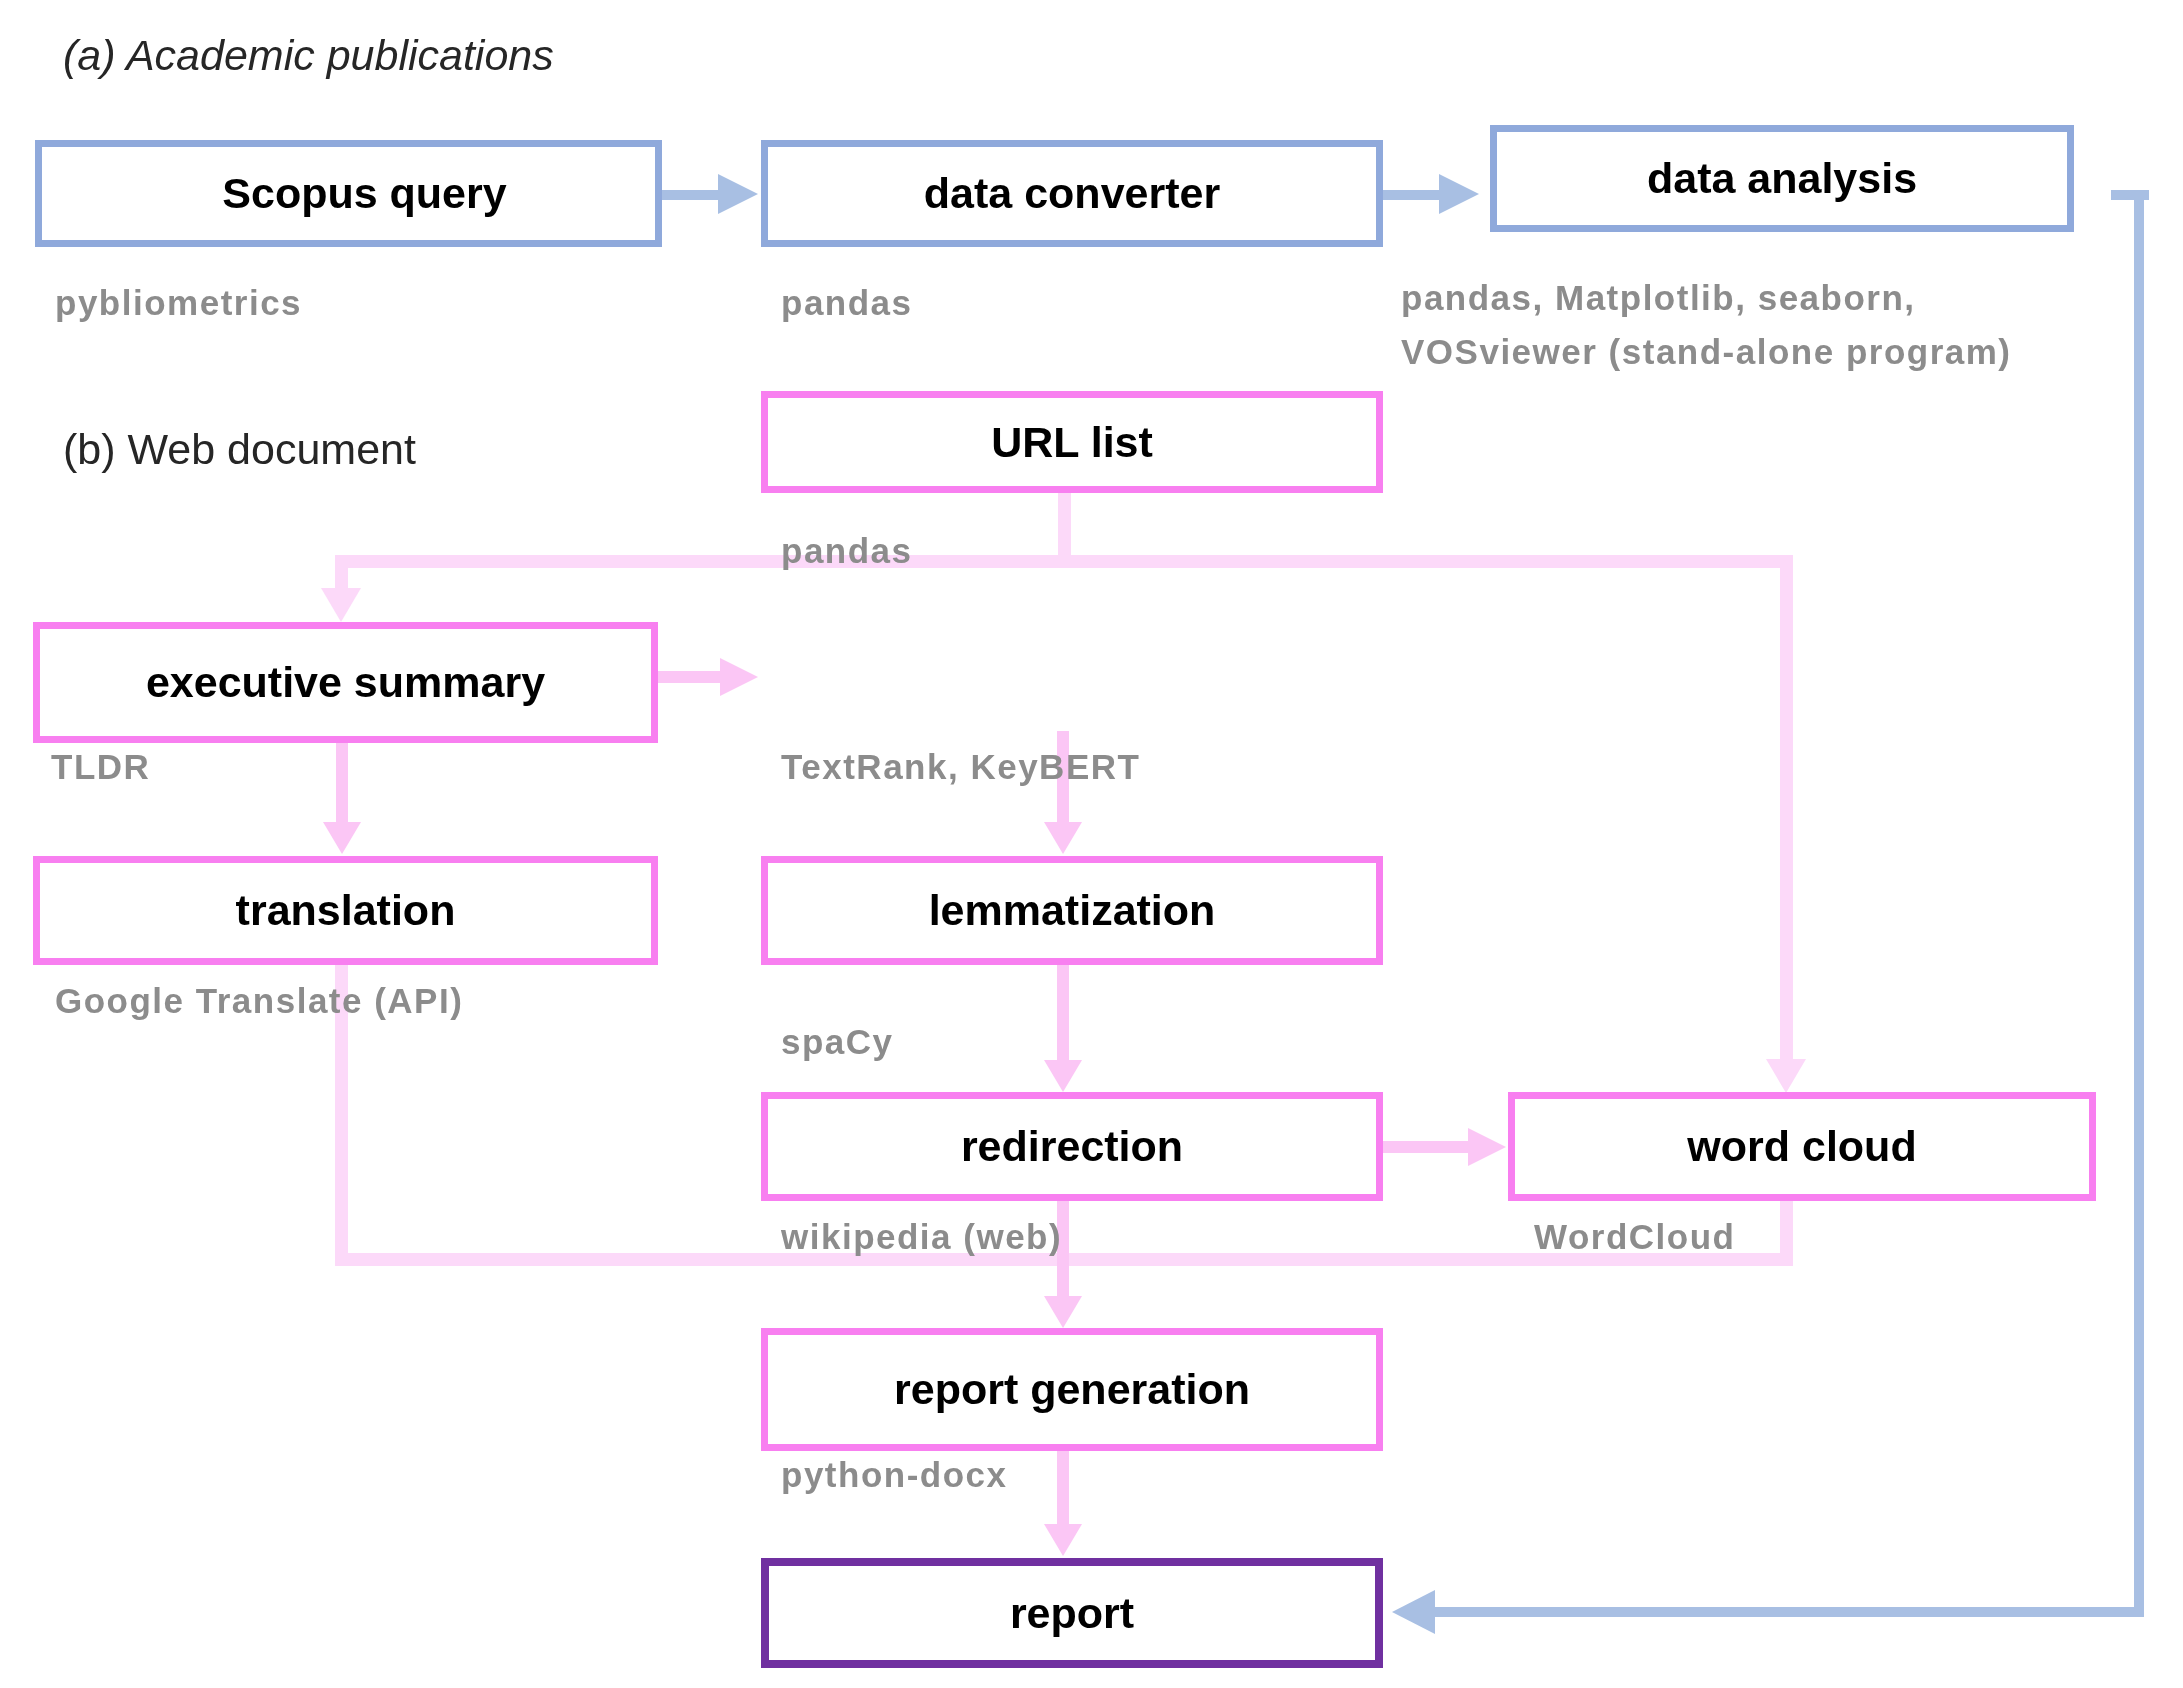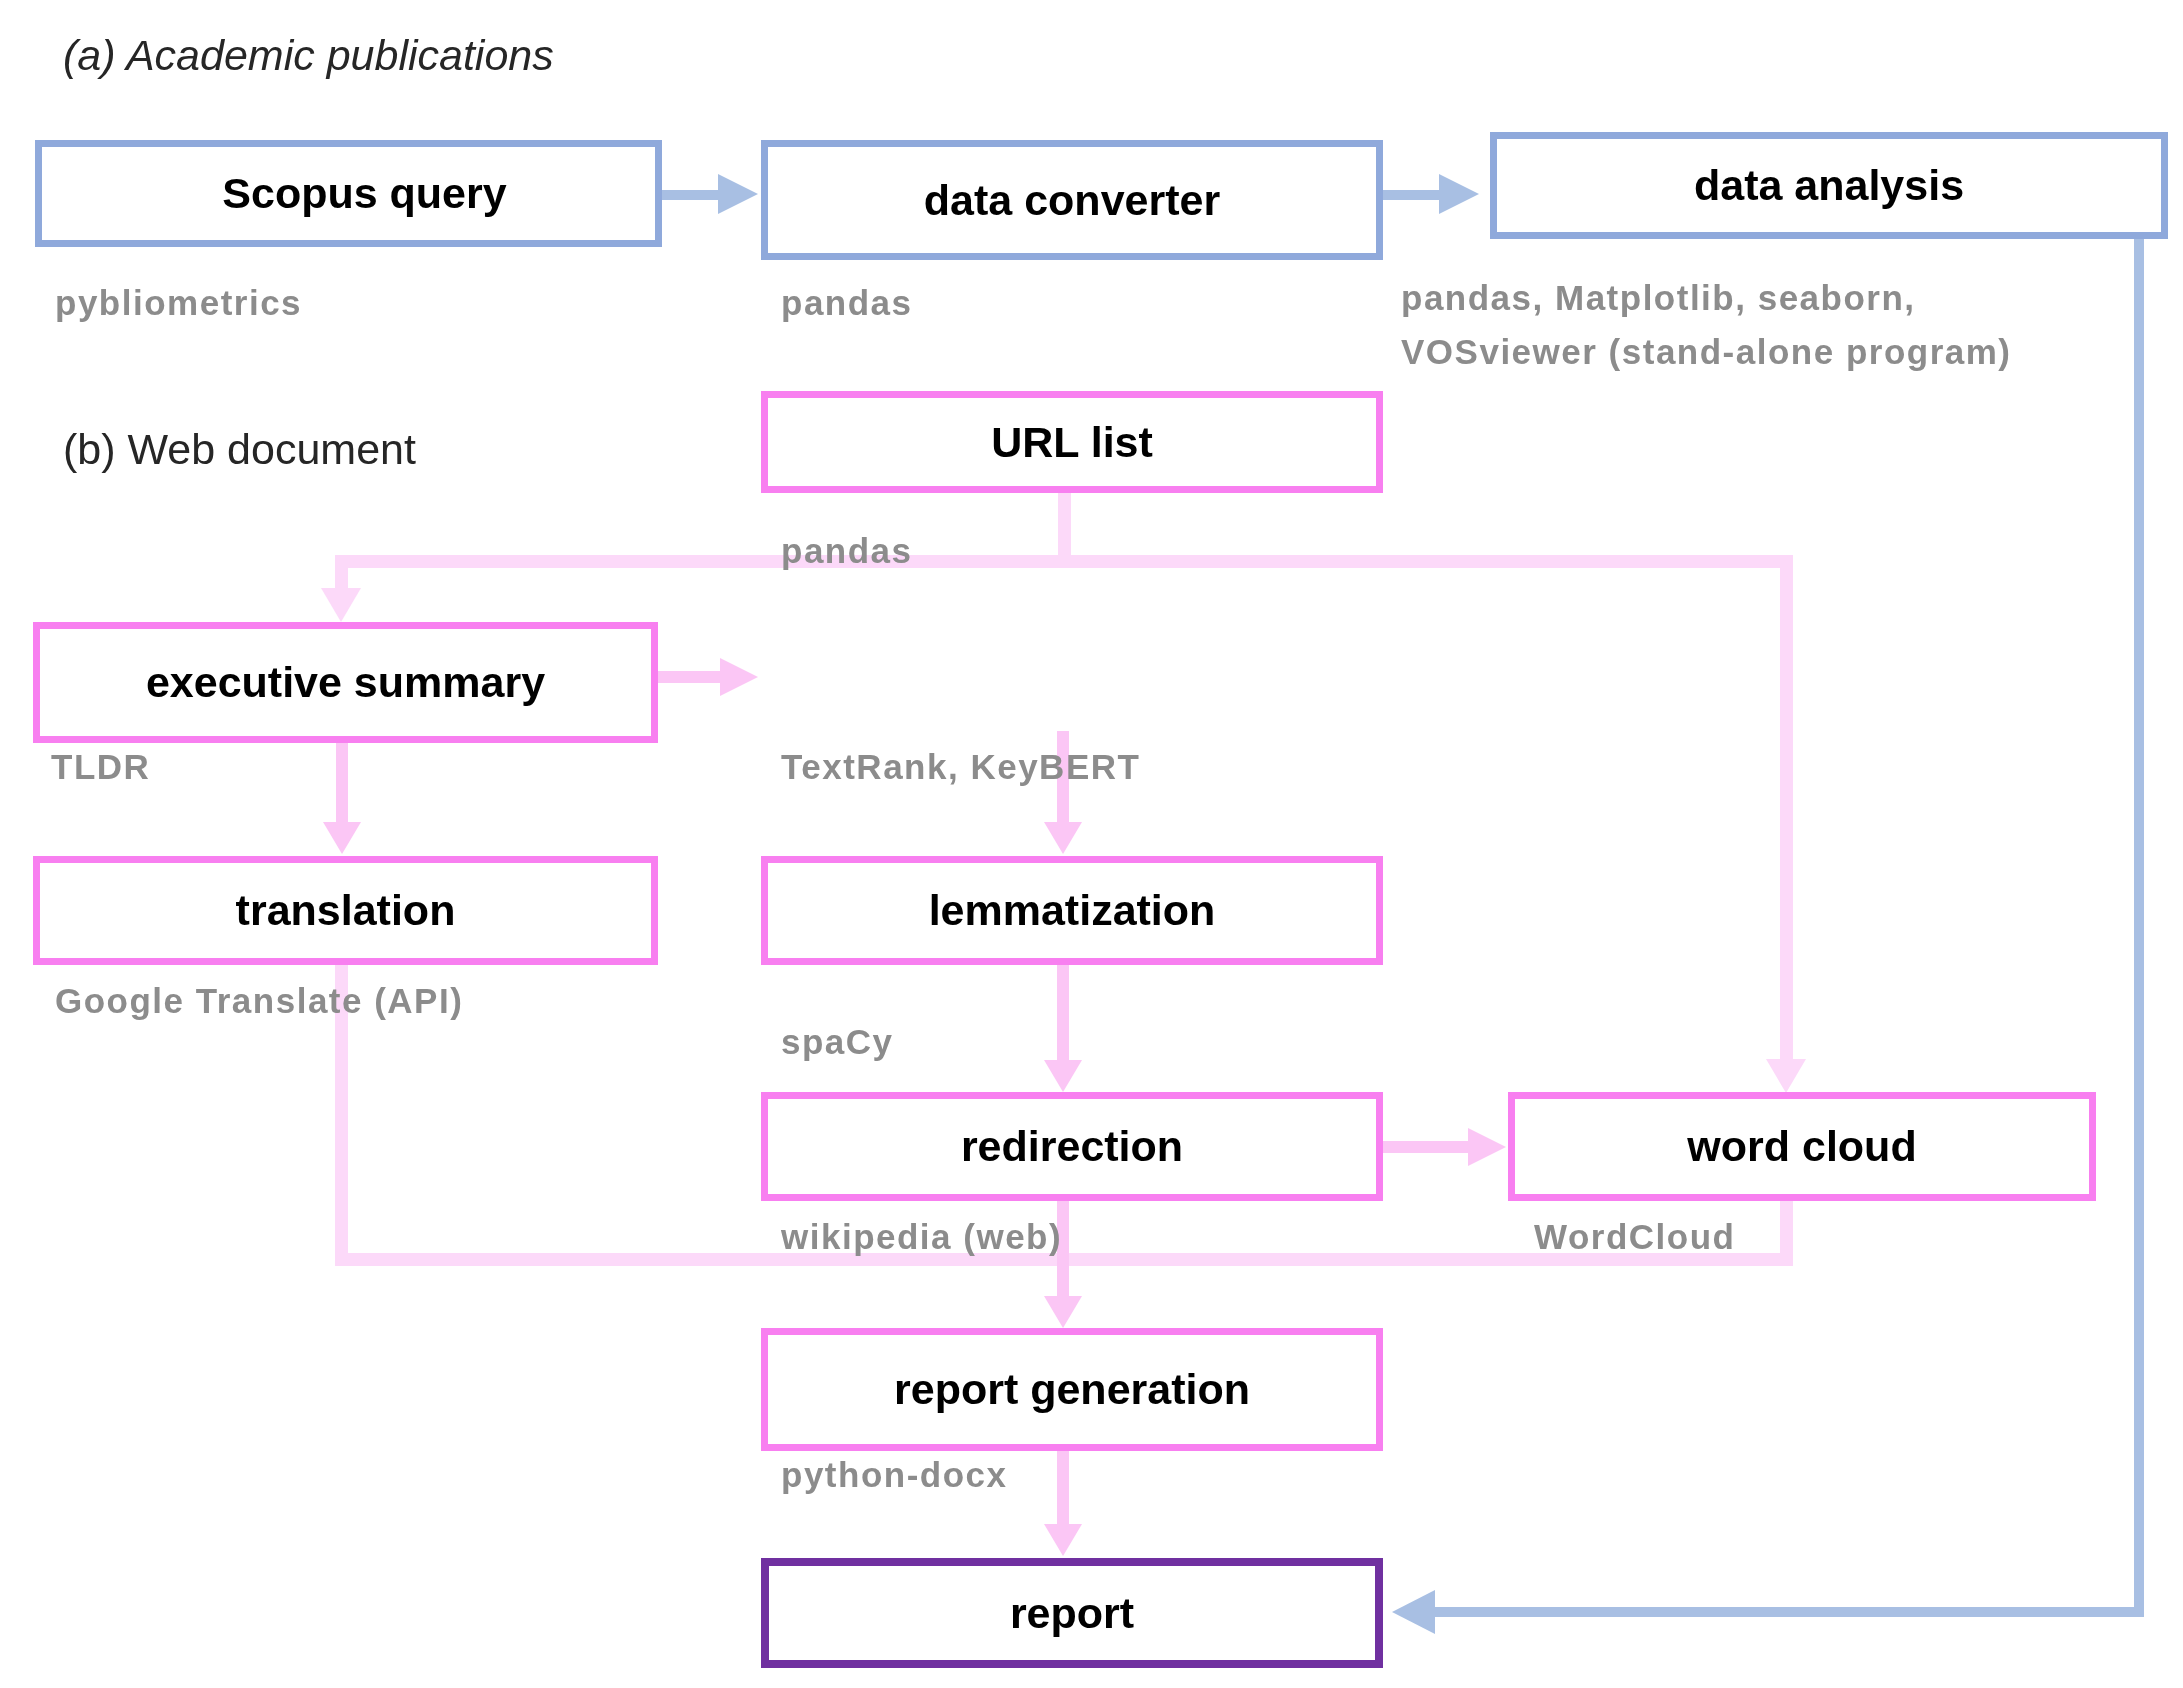--- a/index.html
+++ b/index.html
@@ -41,26 +41,26 @@
 <div class="canvas">
 
   <div class="heading" style="left:63px; top:31px;font-style:italic;">(a) Academic publications</div>
   <div class="heading" style="left:63px; top:425px;">(b) Web document</div>
 
   <div class="box blue" style="left:35px; top:140px; width:627px; height:107px;padding-left:32px;">Scopus query</div>
 
   <div class="seg blue" style="left:662px; top:190px; width:56px; height:10.3px;"></div>
   <div class="tri tri-right-blue" style="left:718px; top:174px;"></div>
 
-  <div class="box blue" style="left:761px; top:140px; width:622px; height:120px;">data converter</div>
+  <div class="box blue" style="left:761px; top:140px; width:622px; height:107px;">data converter</div>
 
   <div class="seg blue" style="left:1383px; top:190px; width:56px; height:10.3px;"></div>
   <div class="tri tri-right-blue" style="left:1439px; top:174px;"></div>
 
-  <div class="box blue" style="left:1490px; top:132px; width:678px; height:107px;">data analysis</div>
+  <div class="box blue" style="left:1490px; top:125px; width:584px; height:107px;">data analysis</div>
 
   <div class="tool" style="left:55px; top:283px;">pybliometrics</div>
   <div class="tool" style="left:781px; top:283px;">pandas</div>
   <div class="tool" style="left:1401px; top:278px;">pandas, Matplotlib, seaborn,</div>
   <div class="tool" style="left:1401px; top:332px;">VOSviewer (stand-alone program)</div>
 
   <div class="seg blue" style="left:2111px; top:190px; width:38px; height:10.3px;"></div>
   <div class="seg blue" style="left:2134px; top:190px; width:10.3px; height:1427px;"></div>
   <div class="seg blue" style="left:1434px; top:1607px; width:710px; height:10.3px;"></div>
   <div class="tri tri-left-blue" style="left:1392px; top:1590px;"></div>

